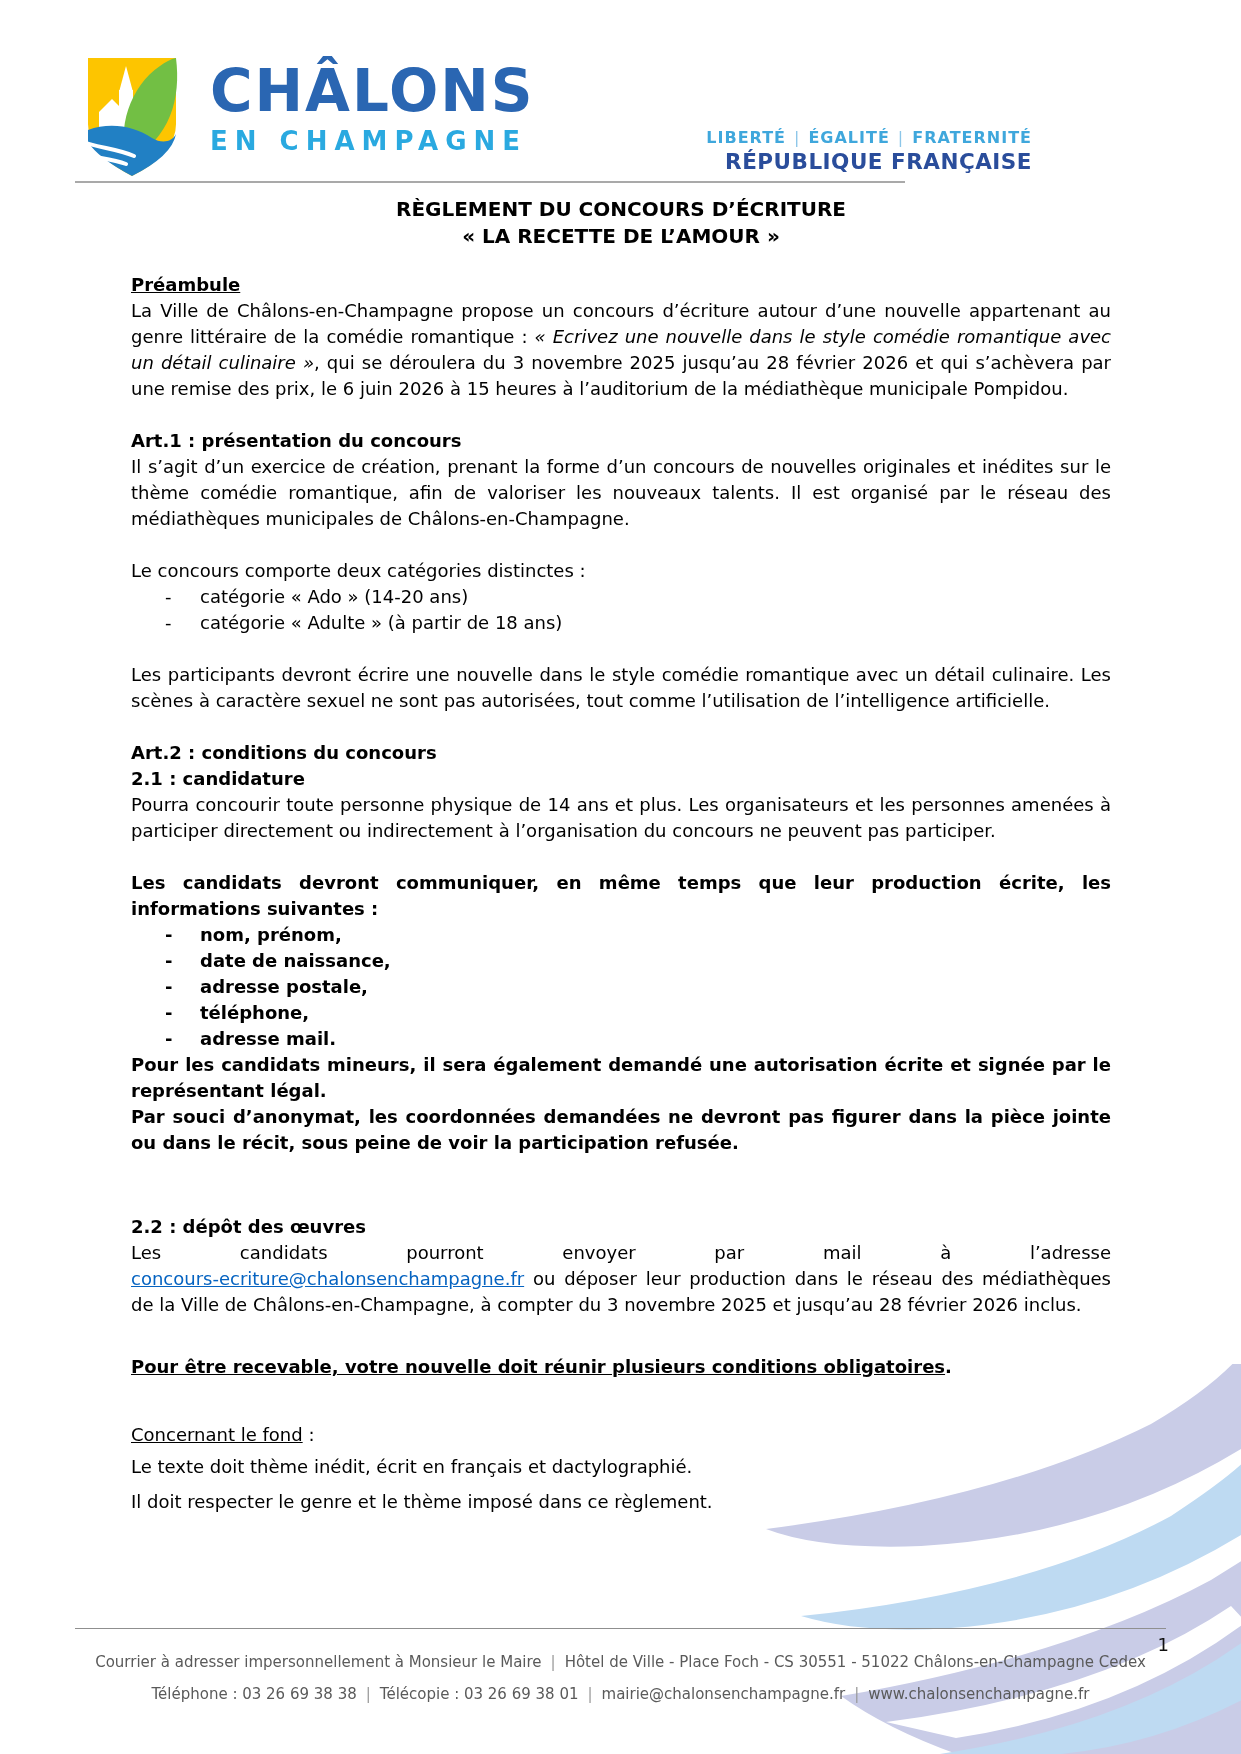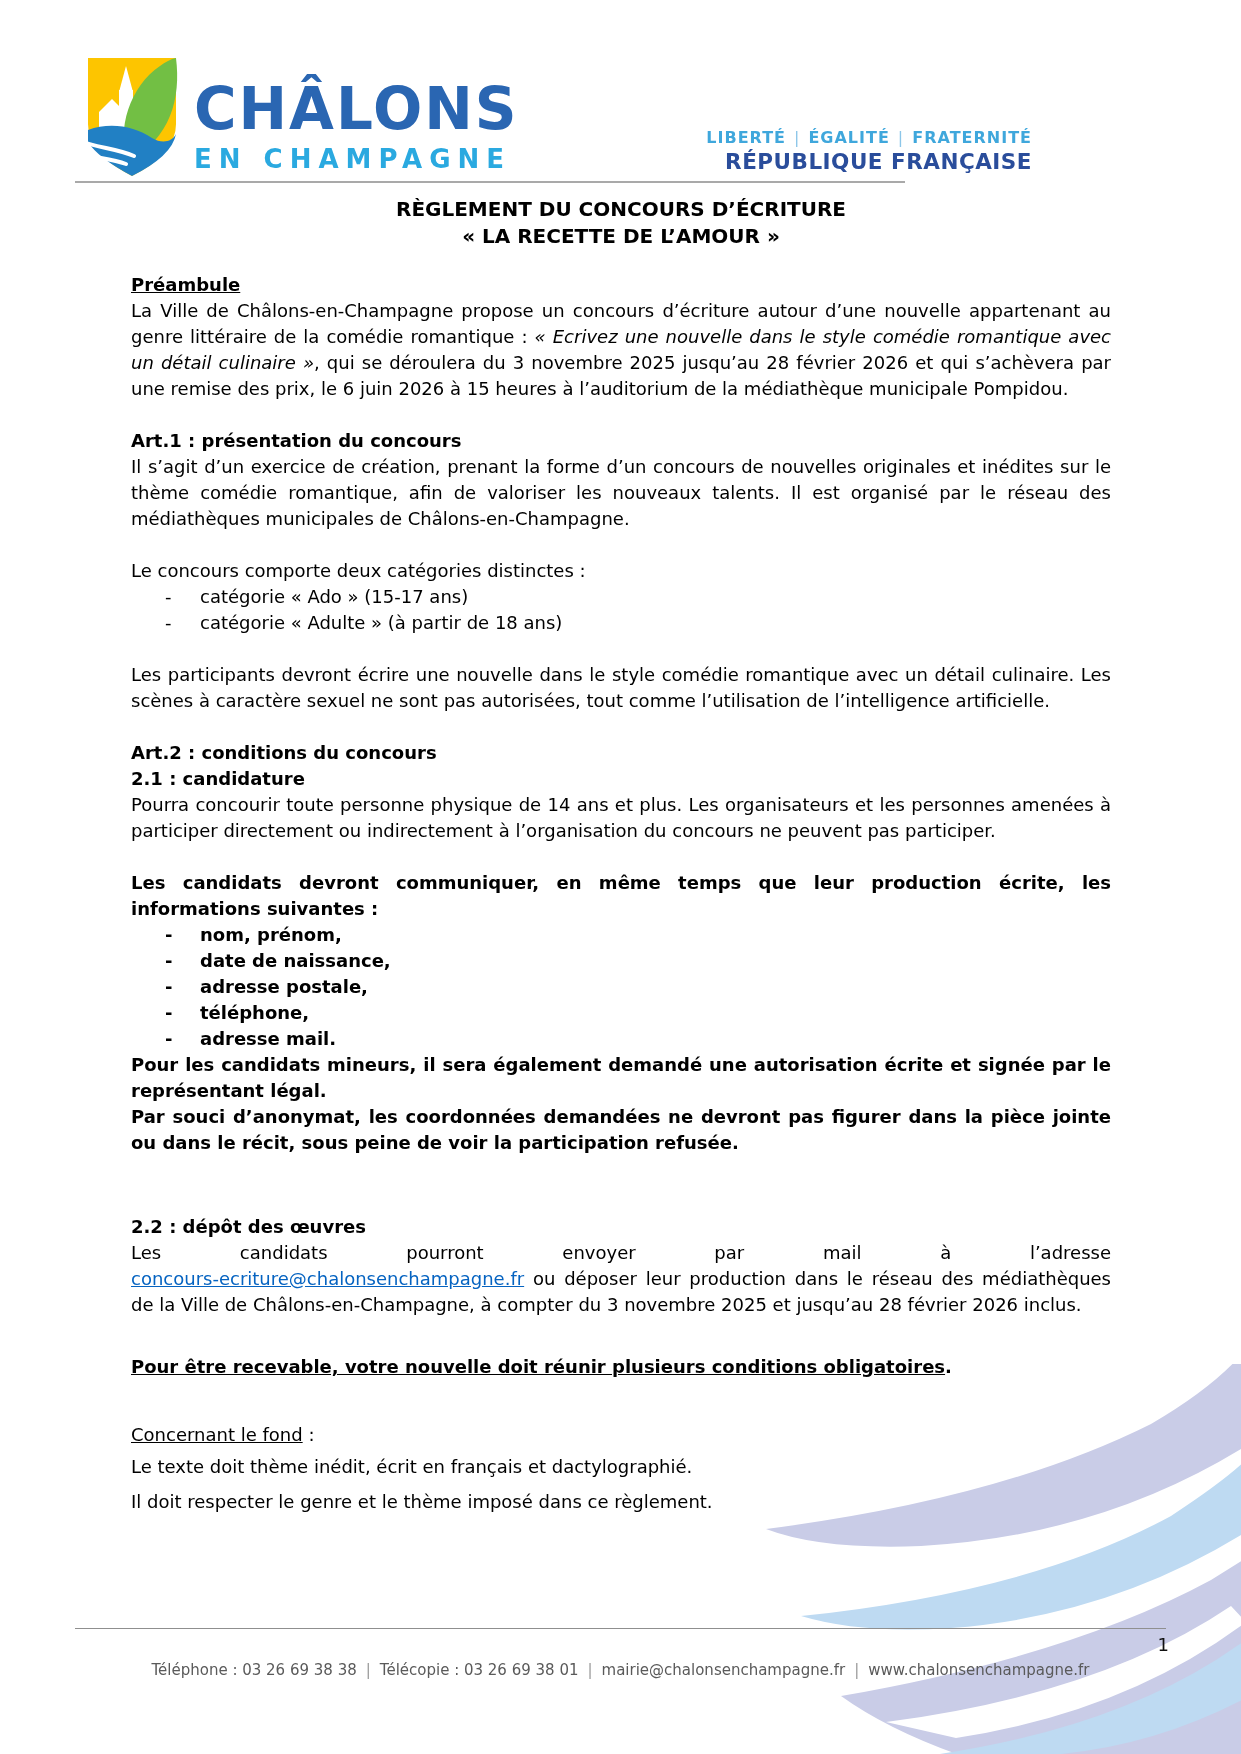--- a/index.html
+++ b/index.html
@@ -4,21 +4,21 @@
 <style>
   * { box-sizing: border-box; }
   html, body { margin: 0; padding: 0; background: #e8e8e8; }
   .page {
     position: relative; width: 1241px; height: 1754px; margin: 0 auto;
     background: #ffffff; overflow: hidden;
     font-family: "DejaVu Sans", "Liberation Sans", sans-serif; color: #000;
   }
   
   .crest { position: absolute; left: 76px; top: 54px; }
-  .logo-text { position: absolute; left: 194px; top: 62px; line-height: 1; margin-top: 18px; }
+  .logo-text { position: absolute; left: 210px; top: 62px; line-height: 1; }
   .logo-line1 { font-size: 58px; font-weight: bold; color: #2a66b2; letter-spacing: 2px; }
   .logo-line2 { font-size: 26px; font-weight: bold; color: #2aa9e0; letter-spacing: 7px; margin-top: 8px; }
   .header-rule { position: absolute; left: 75px; top: 181px; width: 830px; height: 2px; background: #a9a9a9; }
   .republic { position: absolute; top: 130px; right: 209px; text-align: right; line-height: 1; }
   .motto { font-size: 16px; font-weight: bold; color: #3fa7dc; letter-spacing: 1px; }
   .motto .msep { color: #8cc6e9; margin: 0 8px; font-weight: normal; }
   .republic-name { font-size: 21.5px; font-weight: bold; color: #2a4d9b; letter-spacing: 0.5px; margin-top: 5px; }
   
   .content { position: absolute; left: 131px; top: 196px; width: 980px; font-size: 18px; line-height: 26px; z-index: 2; }
   .doc-title { text-align: center; font-weight: bold; font-size: 20px; line-height: 27px; margin-bottom: 22px; }
@@ -94,21 +94,21 @@
     <p class="just"><span>La Ville de Châlons-en-Champagne propose un concours d’écriture autour d’une nouvelle appartenant au genre littéraire de la comédie romantique : </span><span class="i">« Ecrivez une nouvelle dans le style comédie romantique avec un détail culinaire »</span><span>, qui se déroulera du 3 novembre 2025 jusqu’au 28 février 2026 et qui s’achèvera par une remise des prix, le 6 juin 2026 à 15 heures à l’auditorium de la médiathèque municipale Pompidou.</span></p>
 
     <div class="gap"></div>
 
     <div class="h">Art.1 : présentation du concours</div>
     <p class="just">Il s’agit d’un exercice de création, prenant la forme d’un concours de nouvelles originales et inédites sur le thème comédie romantique, afin de valoriser les nouveaux talents. Il est organisé par le réseau des médiathèques municipales de Châlons-en-Champagne.</p>
 
     <div class="gap"></div>
 
     <div>Le concours comporte deux catégories distinctes :</div>
-    <div class="dash-item">catégorie « Ado » (15-17 ans)</div>
+    <div class="dash-item">catégorie « Ado » (14-20 ans)</div>
     <div class="dash-item">catégorie « Adulte » (à partir de 18 ans)</div>
 
     <div class="gap"></div>
 
     <p class="just">Les participants devront écrire une nouvelle dans le style comédie romantique avec un détail culinaire. Les scènes à caractère sexuel ne sont pas autorisées, tout comme l’utilisation de l’intelligence artificielle.</p>
 
     <div class="gap"></div>
 
     <div class="h">Art.2 : conditions du concours</div>
     <div class="h">2.1 : candidature</div>
@@ -147,18 +147,21 @@
     <path d="M95 165 Q330 135 480 60 Q545 22 575 -15 L575 82 Q430 172 250 182 Q150 186 95 165 Z" fill="#c9cce7"></path>
     <path d="M130 252 Q360 228 500 152 Q552 118 575 96 L575 168 Q440 252 280 264 Q190 270 130 252 Z" fill="#bedaf2"></path>
     <path d="M170 332 Q400 292 540 216 L575 194 L575 395 L300 395 Q220 368 170 332 Z" fill="#c9cce7"></path>
     <path d="M215 358 Q430 330 560 242 L575 258 Q455 348 285 374 Z" fill="#ffffff"></path>
     <path d="M255 392 Q430 368 545 296 L575 276 L575 334 Q472 388 360 392 Z" fill="#bedaf2"></path>
   </svg>
 
   <div class="footer-rule"></div>
   <div class="page-num">1</div>
   <div class="footer">
+    <div>
+      <span>Courrier à adresser impersonnellement à Monsieur le Maire</span><span class="fsep">|</span><span>Hôtel de Ville - Place Foch - CS 30551 - 51022 Châlons-en-Champagne Cedex</span>
+    </div>
     <div class="footer-line2">
       <span>Téléphone : 03 26 69 38 38</span><span class="fsep">|</span><span>Télécopie : 03 26 69 38 01</span><span class="fsep">|</span><span>mairie@chalonsenchampagne.fr</span><span class="fsep">|</span><span>www.chalonsenchampagne.fr</span>
     </div>
   </div>
 
 </div>
 
 </body></html>

